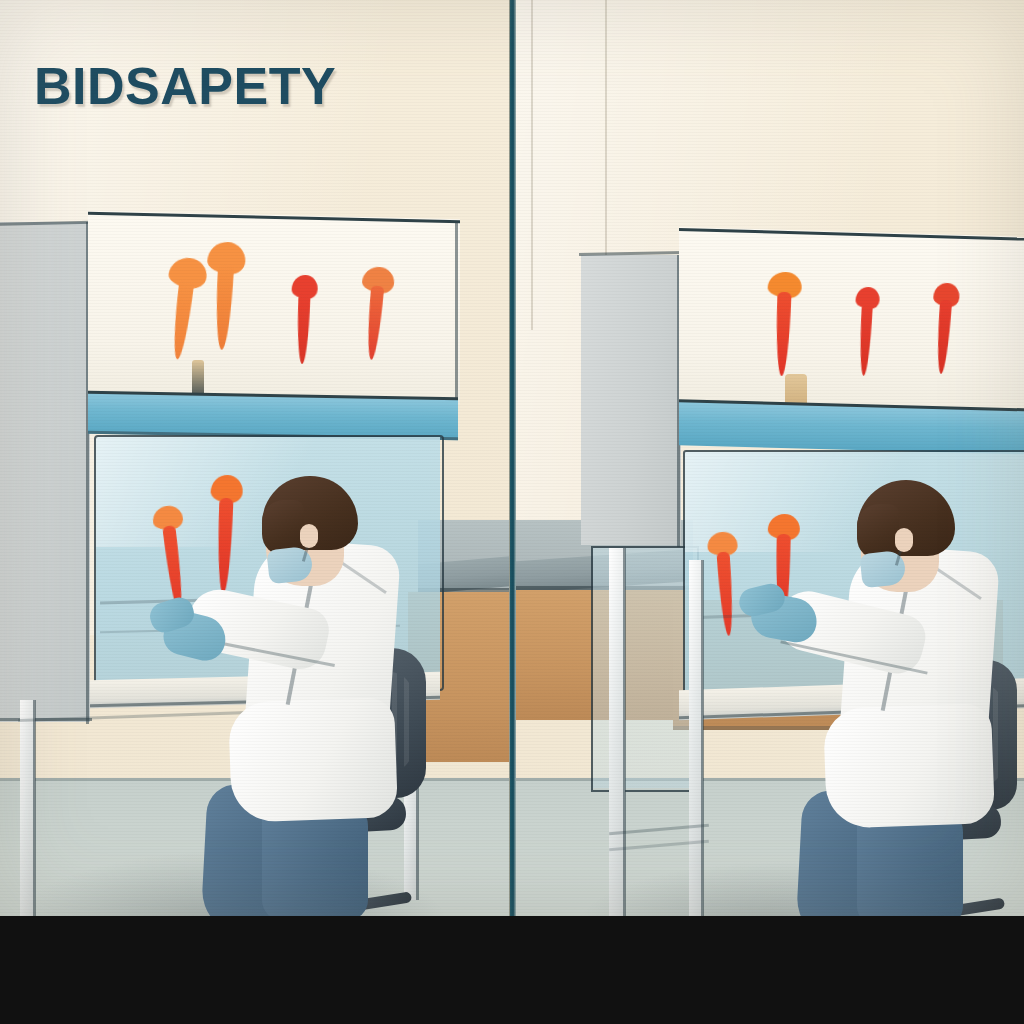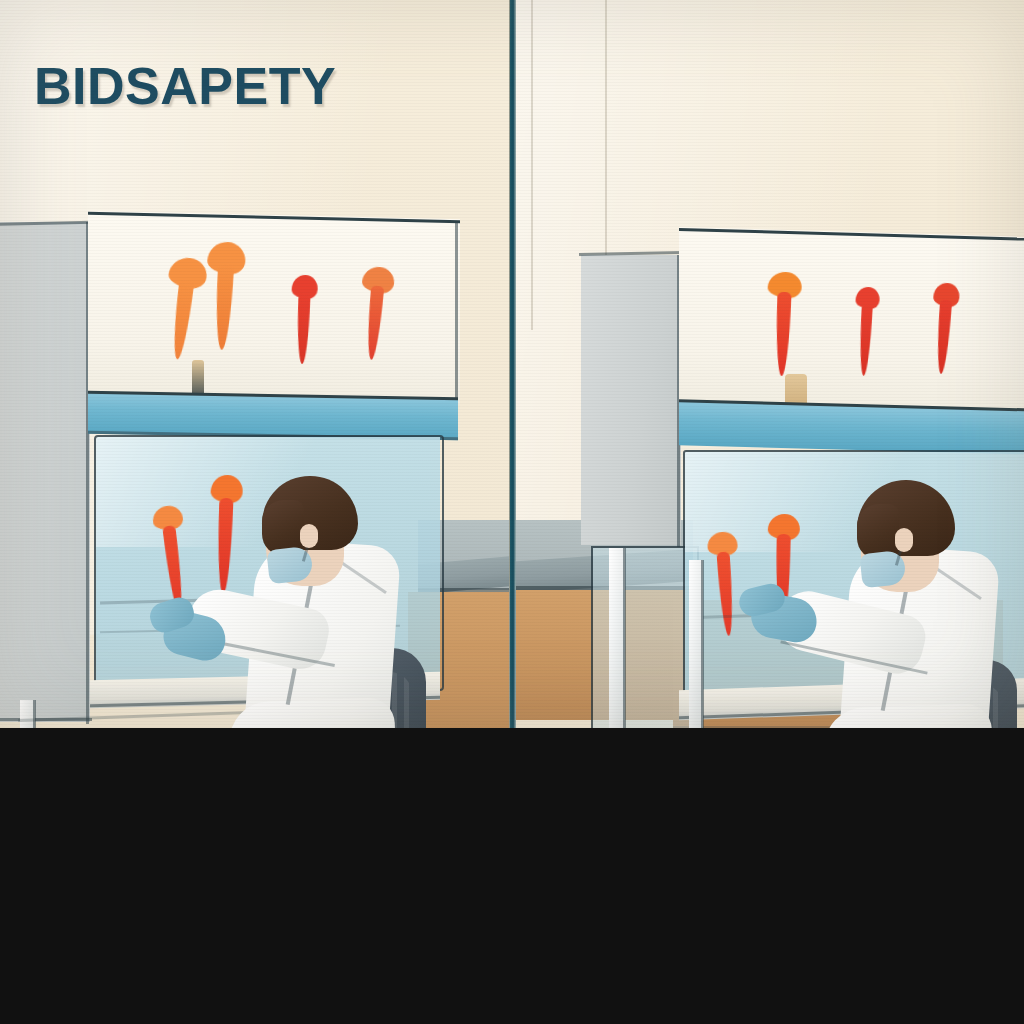--- a/index.html
+++ b/index.html
@@ -1,17 +1,17 @@
 <!DOCTYPE html>
 <html><head>
 <meta charset="utf-8">
 <style>
   html,body{margin:0;padding:0;background:#111;}
   #stage{
-    position:relative;width:1024px;height:728px;overflow:hidden;
+    position:relative;width:1024px;height:916px;overflow:hidden;
     font-family:"Liberation Sans","DejaVu Sans",sans-serif;
     background:#f6eedc;
   }
   .panel{position:absolute;top:0;height:1024px;overflow:hidden;}
   #panel-left{left:0;width:513px;}
   #panel-right{left:513px;width:511px;}
 
   
   .wall{position:absolute;left:0;top:0;width:100%;height:100%;
         background:linear-gradient(170deg,#f7efdd 0%,#f4ead6 45%,#efe5d0 100%);}

